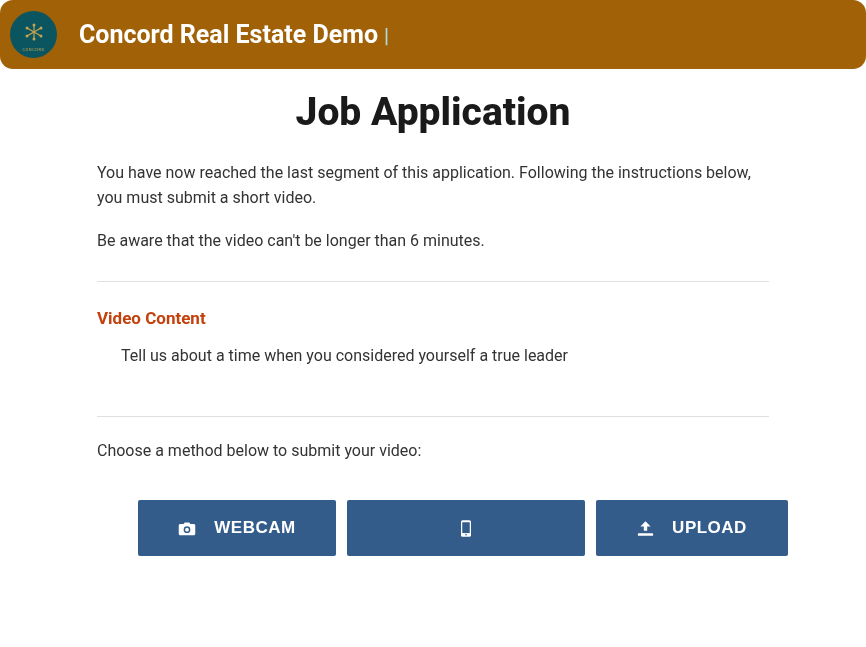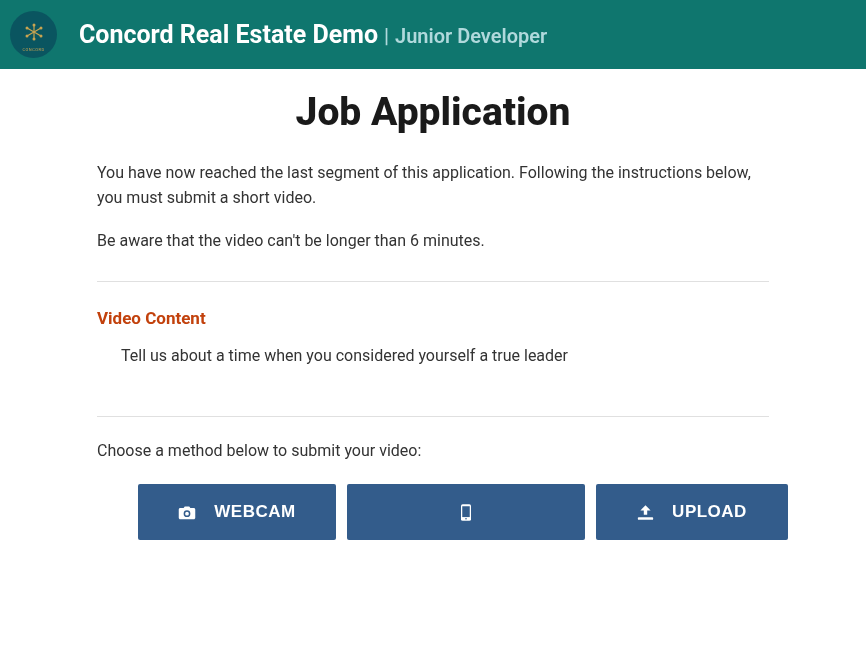--- a/index.html
+++ b/index.html
@@ -6,25 +6,26 @@
       margin: 0;
       padding: 0;
       box-sizing: border-box;
     }
     body {
       font-family: -apple-system, BlinkMacSystemFont, "Segoe UI", Roboto, "Helvetica Neue", Arial, sans-serif;
       color: #333;
       background: #fff;
     }
     .header {
-      background: #0f766e;
+      background: #a16207;
       display: flex;
       align-items: center;
       padding: 10px 10px;
       height: 69px;
+      border-radius: 13px;
     }
     .logo {
       width: 47px;
       height: 47px;
       border-radius: 50%;
       background: #0a5560;
       display: flex;
       align-items: center;
       justify-content: center;
       margin-right: 22px;
@@ -123,21 +124,21 @@
     }
     .prompt-text {
       font-size: 16px;
       line-height: 1.5;
       color: #333;
       margin-left: 24px;
     }
     .choose-text {
       font-size: 16px;
       color: #333;
-      margin-bottom: 24px;
+      margin-bottom: 40px;
     }
     .button-row {
       display: flex;
       gap: 11px;
       padding-left: 41px;
     }
     .method-button {
       display: flex;
       align-items: center;
       justify-content: center;
@@ -187,21 +188,20 @@
           <circle cx="20" cy="14" r="1.5" fill="#c9a450" stroke="none"></circle>
           <circle cx="13" cy="17" r="1.5" fill="#c9a450" stroke="none"></circle>
         </g>
       </svg>
     </div>
     <div class="logo-text">CONCORD</div>
   </div>
   <div class="header-title">
     <span class="company-name">Concord Real Estate Demo</span>
     <span class="job-separator">|</span>
-    <span class="job-title">Junior Developer</span>
   </div>
 </div>
 
 <div class="container">
   <h1 class="page-title">Job Application</h1>
 
 
   <p class="body-text">You have now reached the last segment of this application. Following the instructions below, you must submit a short video.</p>
   <p class="body-text">Be aware that the video can't be longer than 6 minutes.</p>
 

